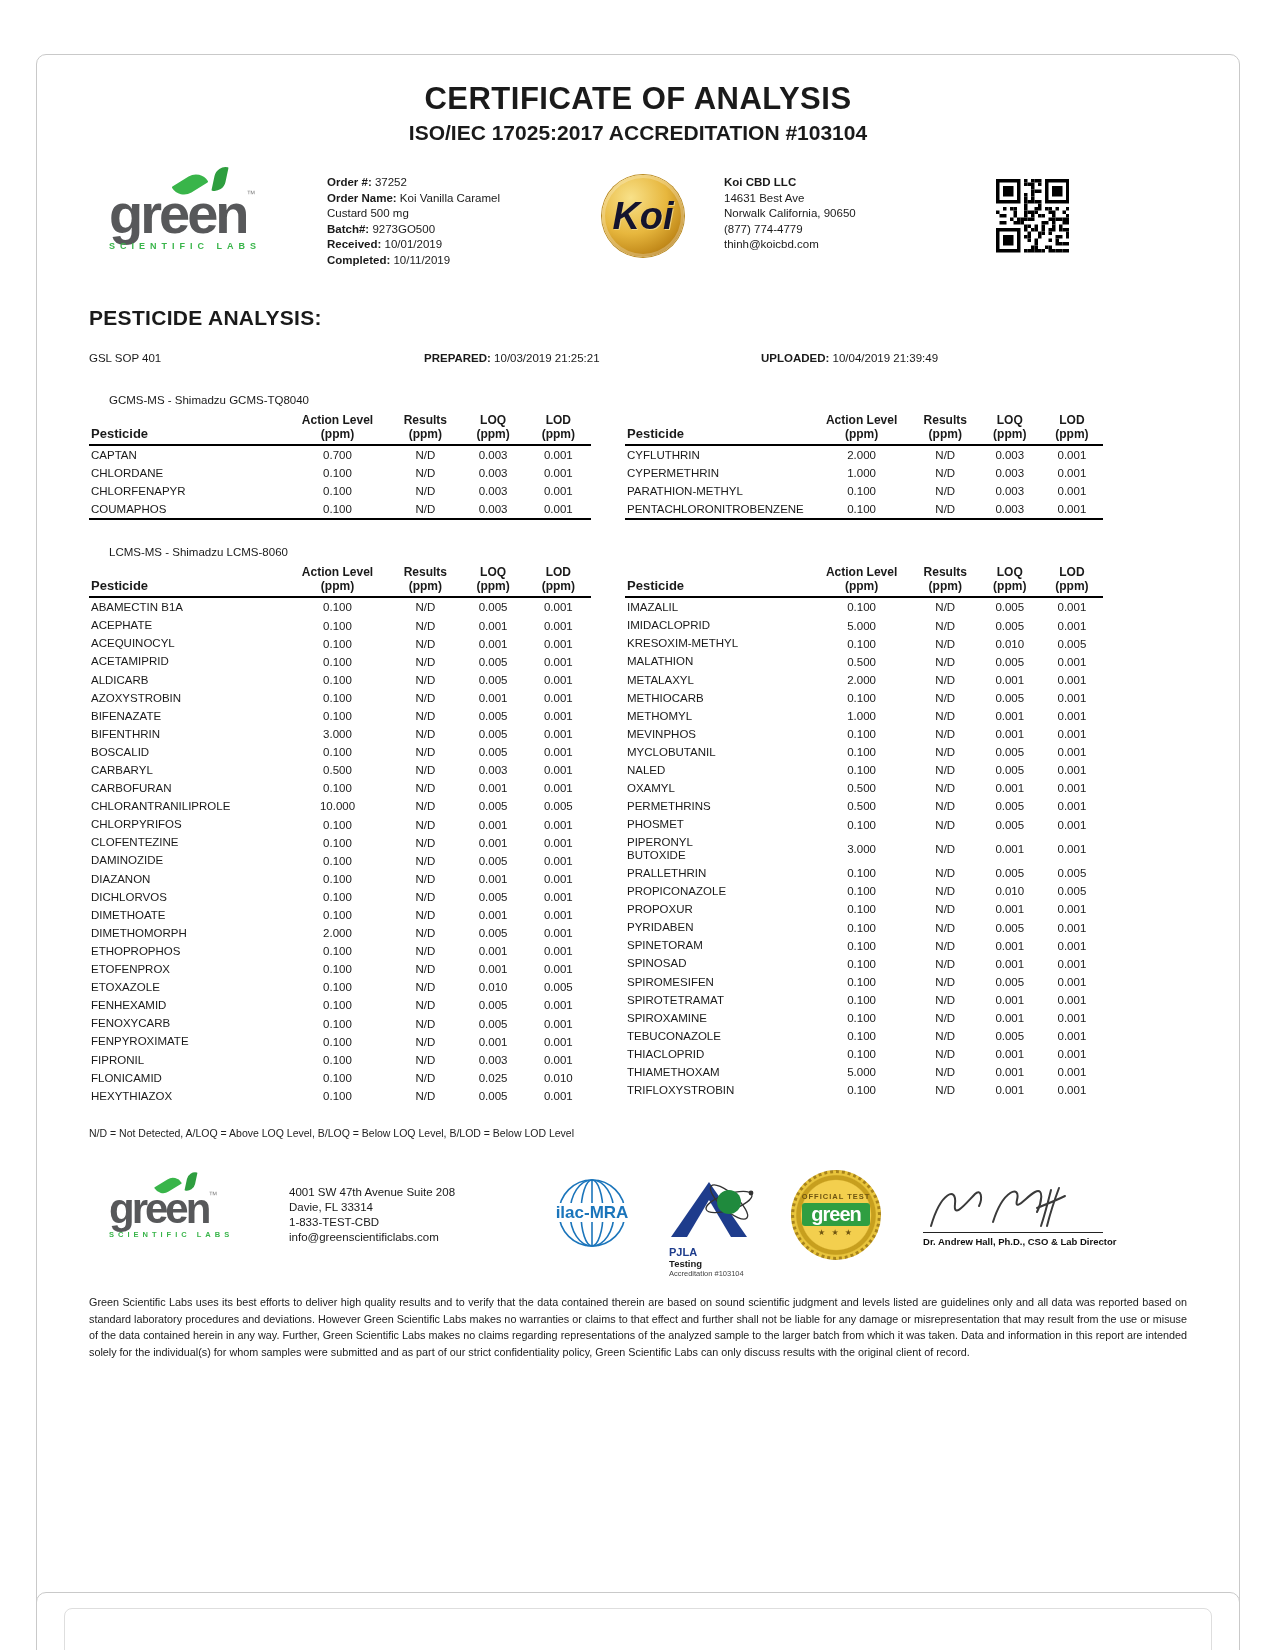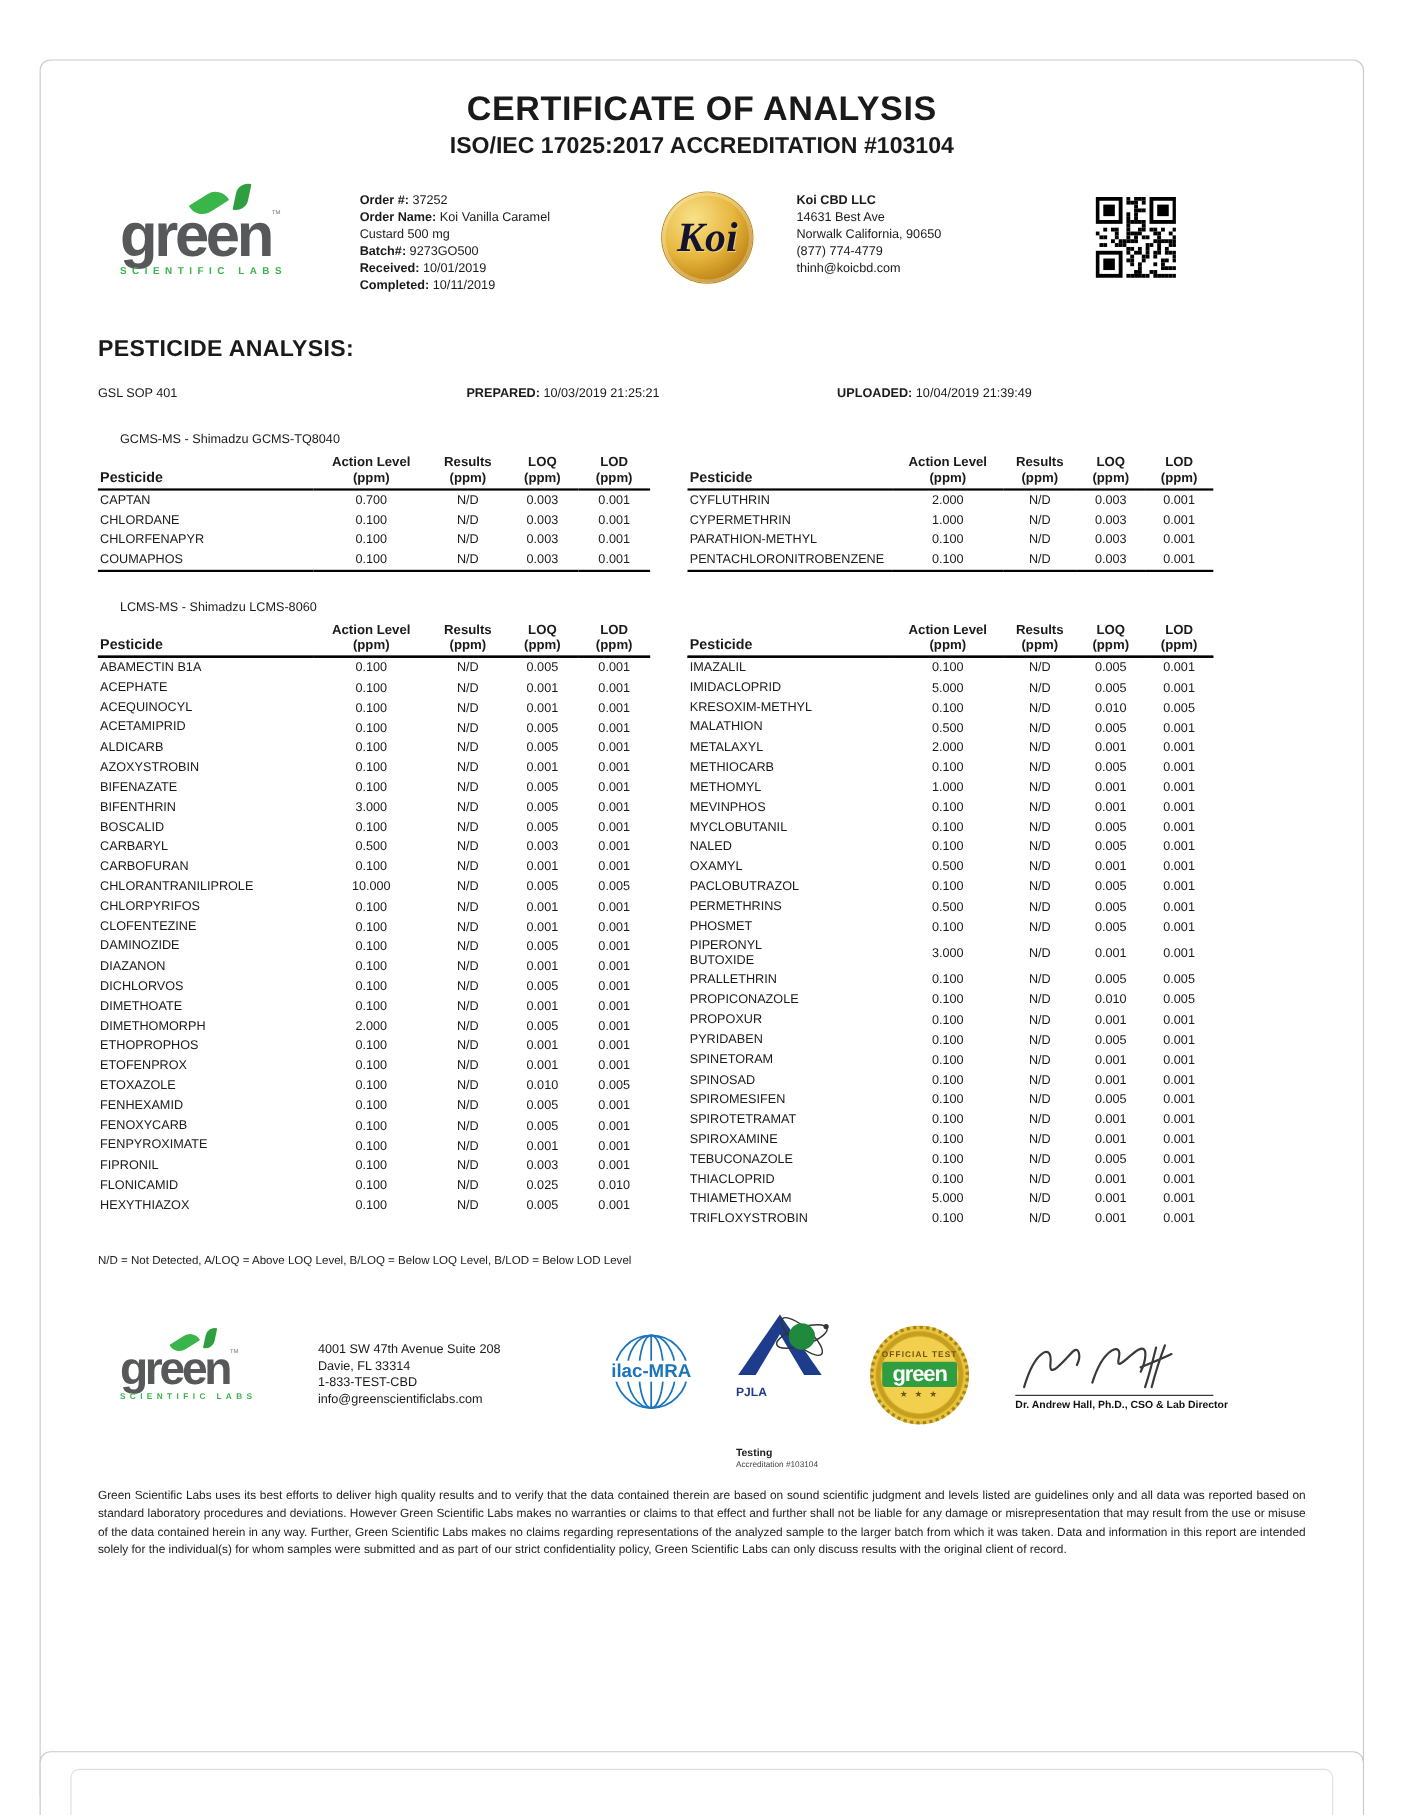--- a/index.html
+++ b/index.html
@@ -33,21 +33,21 @@
   .green-logo.small .leaf2 { width: 20px; height: 9px; top: -13px; left: 72px; }
 
   .order-info { width: 180px; margin-left: 18px; font-size: 11.5px; line-height: 15.5px; }
   .fl { font-weight: bold; }
 
   .koi-wrap { margin-left: 95px; }
   .koi-logo { width: 82px; height: 82px; border-radius: 50%;
     background: radial-gradient(circle at 35% 28%, #f8e189, #e7b73e 45%, #bb8113 78%, #96660a);
     display: flex; align-items: center; justify-content: center;
     box-shadow: inset 0 0 0 3px rgba(255,255,255,.25), 0 0 0 1px #b98a20; }
-  .koi-text { font-family: Liberation Serif, serif; font-style: italic; font-weight: bold;
+  .koi-text { font-family: Liberation Sans, sans-serif; font-style: italic; font-weight: bold;
     font-size: 38px; color: #14142e; text-shadow: 1px 1px 0 #f0d37f; }
 
   .client-info { width: 195px; margin-left: 40px; font-size: 11.5px; line-height: 15.5px; }
   .client-name { font-weight: bold; }
 
   .qr-wrap { margin-left: auto; margin-right: 118px; margin-top: 4px; }
 
   .section-title { padding: 0 52px; margin-top: 38px; font-size: 21px; font-weight: bold; letter-spacing: .3px; }
 
   .meta-row { position: relative; height: 16px; margin: 22px 52px 0 52px; font-size: 11.5px; }
@@ -71,21 +71,21 @@
   .c0 { width: 39%; } .c1 { width: 21%; } .c2 { width: 14%; } .c3 { width: 13%; } .c4 { width: 13%; }
   .tbl-gcms tr:last-child td { border-bottom: 2px solid #000; }
 
   .footnote { padding: 0 52px; margin-top: 22px; font-size: 10.5px; color: #222; }
 
   .footer-row { display: flex; align-items: center; padding: 0 52px; margin-top: 26px; }
   .footer-address { margin-left: 40px; font-size: 11.5px; line-height: 15px; }
   .ilac-wrap { margin-left: 85px; }
   .pjla-wrap { margin-left: 25px; text-align: left; position: relative; top: 14px; }
   .pjla-name { font-size: 11px; font-weight: bold; color: #1e3c8c; margin-top: 1px; }
-  .pjla-sub { font-size: 9.5px; font-weight: bold; margin-top: 44px; }
+  .pjla-sub { font-size: 9.5px; font-weight: bold; }
   .pjla-acc { font-size: 7.5px; color: #444; }
   .seal-wrap { margin-left: 30px; }
   .seal { width: 90px; height: 90px; border-radius: 50%;
     background: radial-gradient(circle, #f3cf4e 0 58%, #c79f1e 60% 66%, #e8c43c 68%);
     border: 3px dotted #a8831a; display: flex; flex-direction: column; align-items: center; justify-content: center; }
   .seal-arc { font-size: 7.5px; font-weight: bold; color: #6e5410; letter-spacing: 1px; }
   .seal-word { font-size: 20px; font-weight: bold; color: #fff; background: #2f9e41;
     padding: 0 9px; border-radius: 3px; margin: 2px 0; letter-spacing: -1px; }
   .seal-stars { font-size: 8px; color: #6e5410; letter-spacing: 2px; }
   .sig-wrap { margin-left: 42px; }
@@ -684,27 +684,20 @@
               <td class="cell-num c4">0.001</td>
             </tr>
             <tr>
               <td class="cell-name c0">OXAMYL</td>
               <td class="cell-num c1">0.500</td>
               <td class="cell-num c2">N/D</td>
               <td class="cell-num c3">0.001</td>
               <td class="cell-num c4">0.001</td>
             </tr>
             <tr>
-              <td class="cell-name c0">PACLOBUTRAZOL</td>
-              <td class="cell-num c1">0.100</td>
-              <td class="cell-num c2">N/D</td>
-              <td class="cell-num c3">0.005</td>
-              <td class="cell-num c4">0.001</td>
-            </tr>
-            <tr>
               <td class="cell-name c0">PERMETHRINS</td>
               <td class="cell-num c1">0.500</td>
               <td class="cell-num c2">N/D</td>
               <td class="cell-num c3">0.005</td>
               <td class="cell-num c4">0.001</td>
             </tr>
             <tr>
               <td class="cell-name c0">PHOSMET</td>
               <td class="cell-num c1">0.100</td>
               <td class="cell-num c2">N/D</td>

